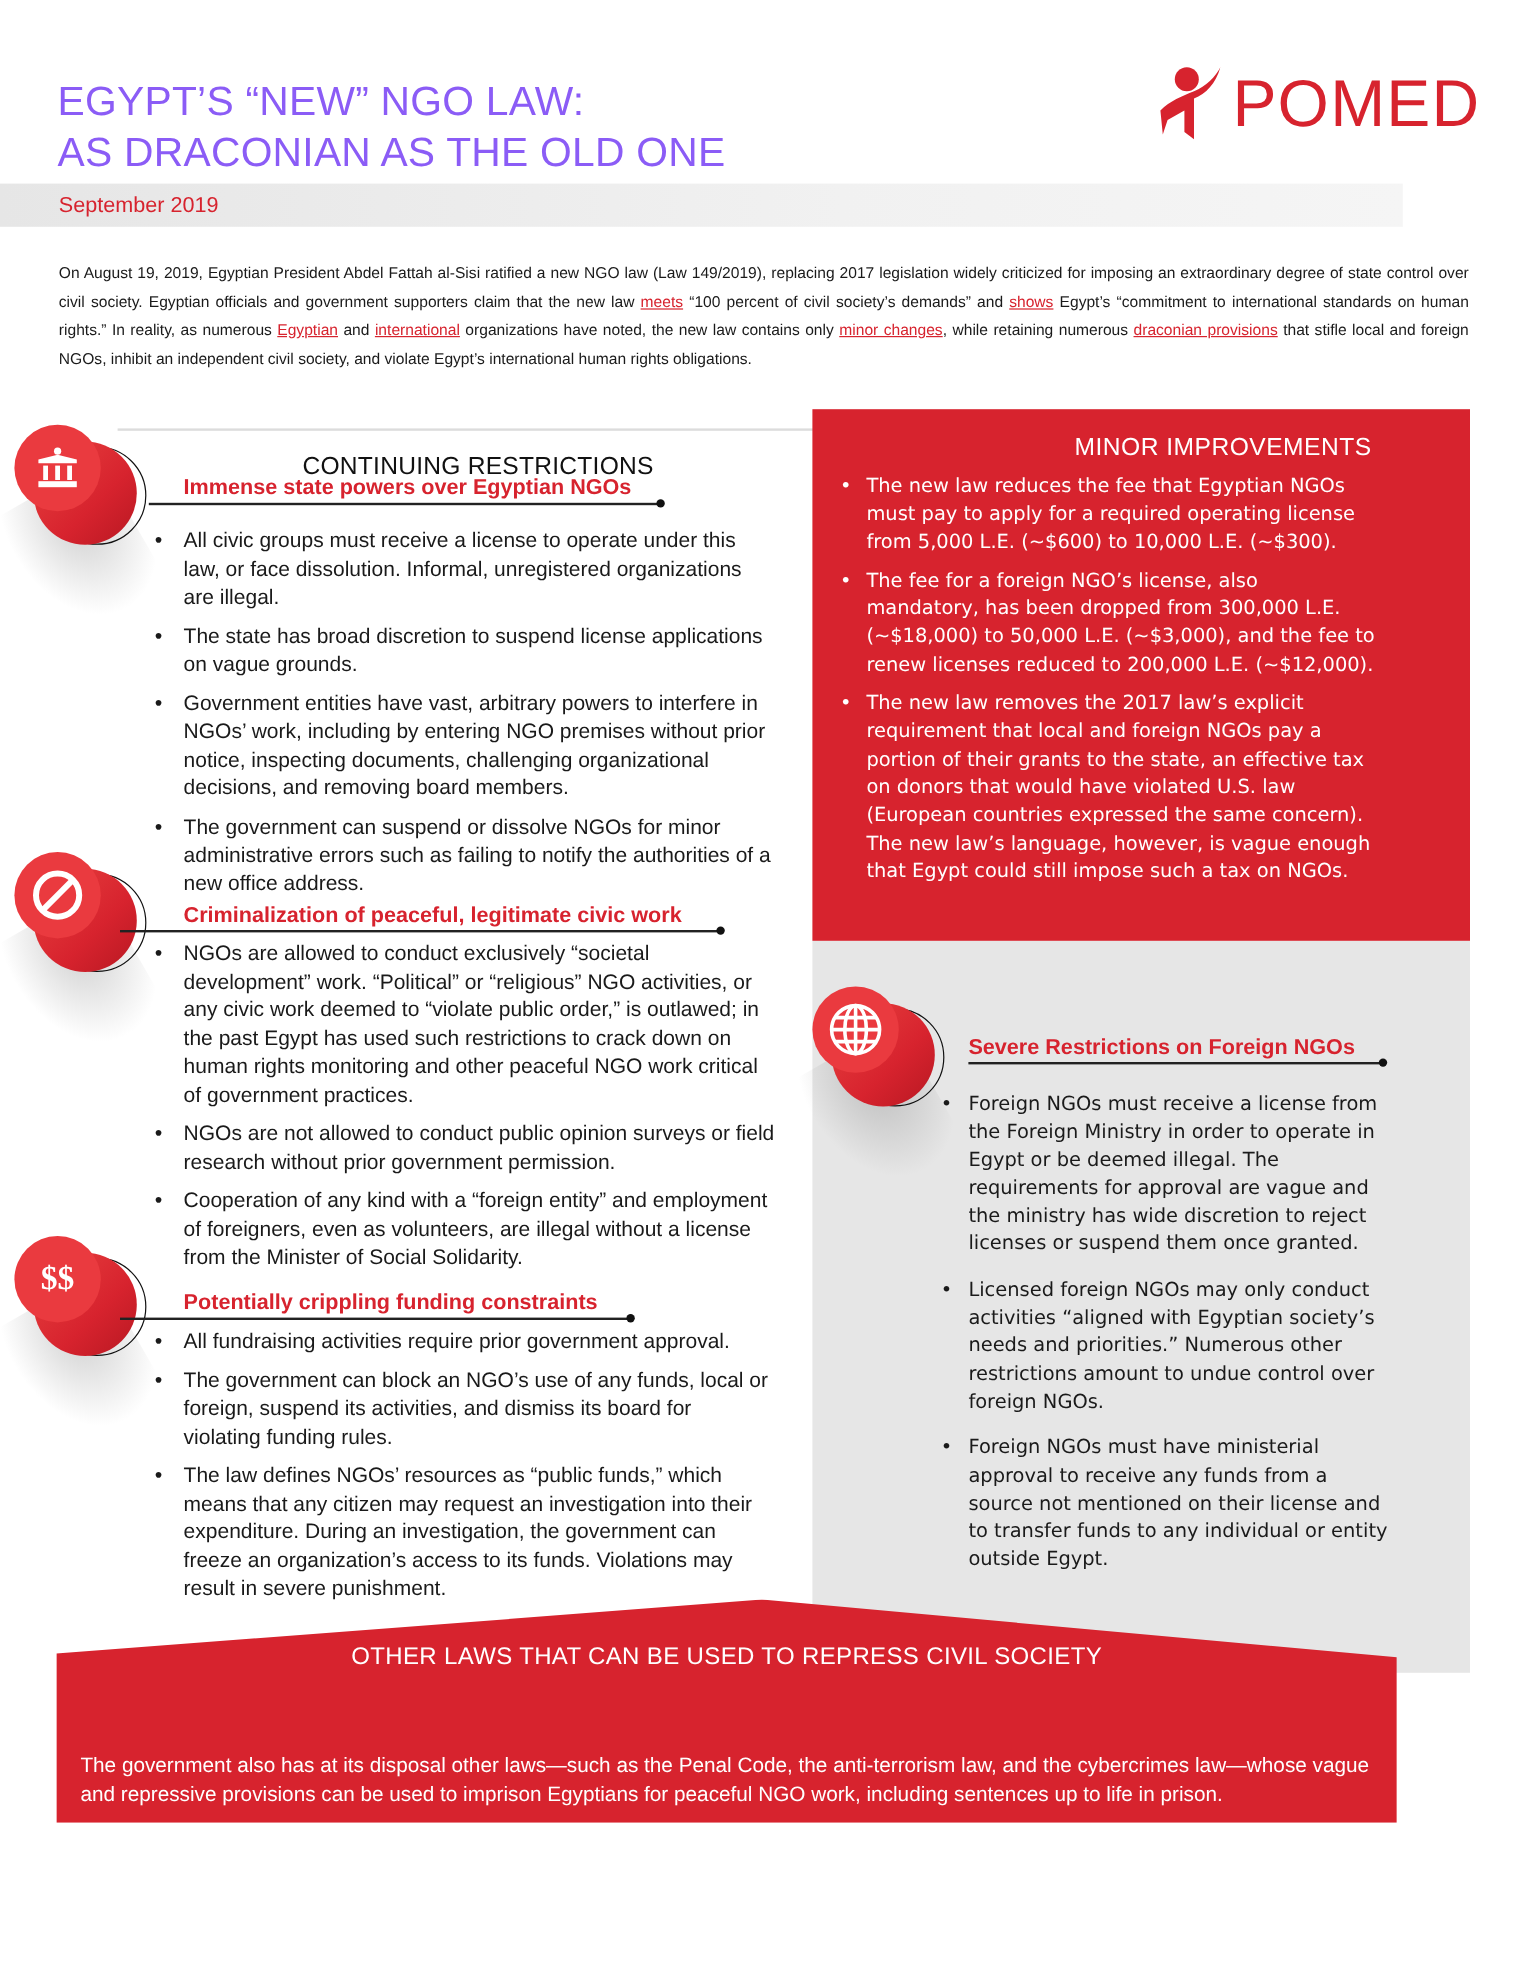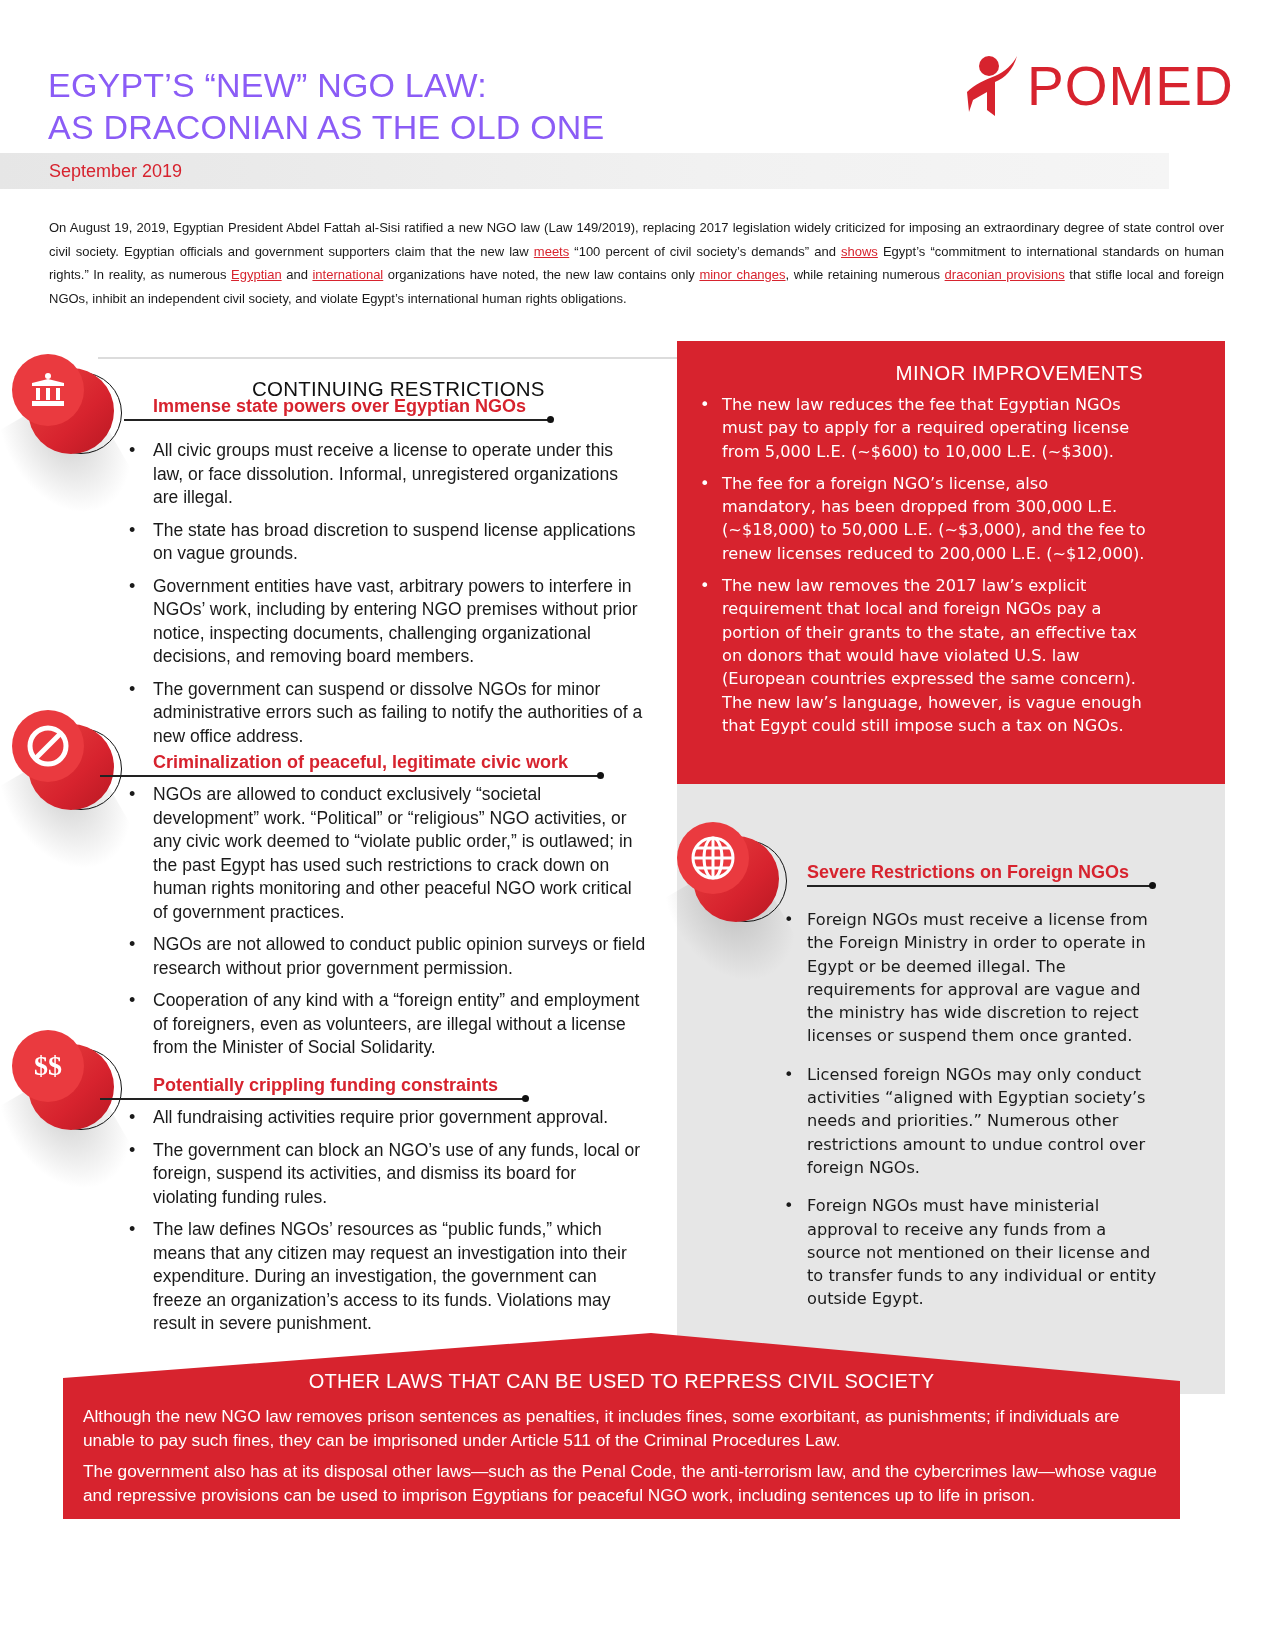--- a/index.html
+++ b/index.html
@@ -41,21 +41,21 @@
   .red-box ul { position: absolute; left: 20px; top: 52px; width: 450px; list-style: none; font-size: 17.2px; line-height: 23.3px; font-family: "DejaVu Sans", sans-serif; }
   .red-box li { position: relative; padding-left: 25px; margin-bottom: 9px; font-size: 16.2px; }
   .red-box li::before { content: "•"; position: absolute; left: 3px; top: 0; }
   .gray-box { position: absolute; left: 677px; top: 784px; width: 548px; height: 610px; background: #e6e6e6; }
 
   .right-list { position: absolute; left: 780px; top: 893px; width: 380px; list-style: none; font-family: "DejaVu Sans", sans-serif; font-size: 16.2px; line-height: 23.3px; }
   .right-list li { position: relative; padding-left: 27px; margin-bottom: 9px; margin-top: 15px; }
   .right-list li::before { content: "•"; position: absolute; left: 4px; top: 0; }
 
   
-  .banner { position: absolute; left: 47px; top: 1333px; width: 1117px; height: 186px; margin-left: 16px; }
+  .banner { position: absolute; left: 47px; top: 1333px; width: 1117px; height: 186px; }
   .banner svg { position: absolute; left: 0; top: 0; }
   .banner h3 { position: absolute; left: 0; width: 1117px; top: 37px; text-align: center; color: #fff; font-size: 20px; font-weight: normal; letter-spacing: 0.3px; }
   .banner p { position: absolute; left: 20px; width: 1080px; color: #fff; font-size: 17.3px; line-height: 23.5px; }
 </style>
 </head>
 <body>
 
 <div class="title">
   <div>EGYPT’S “NEW” NGO LAW:</div>
   <div>AS DRACONIAN AS THE OLD ONE</div>
@@ -171,15 +171,14 @@
   <li>Foreign NGOs must receive a license from the Foreign Ministry in order to operate in Egypt or be deemed illegal. The requirements for approval are vague and the ministry has wide discretion to reject licenses or suspend them once granted.</li>
   <li>Licensed foreign NGOs may only conduct activities “aligned with Egyptian society’s needs and priorities.” Numerous other restrictions amount to undue control over foreign NGOs.</li>
   <li>Foreign NGOs must have ministerial approval to receive any funds from a source not mentioned on their license and to transfer funds to any individual or entity outside Egypt.</li>
 </ul>
 
 <div class="banner">
   <svg width="1117" height="186" viewBox="0 0 1117 186">
     <polygon points="0,45 588,0 1117,48 1117,186 0,186" fill="#d7232e"></polygon>
   </svg>
   <h3>OTHER LAWS THAT CAN BE USED TO REPRESS CIVIL SOCIETY</h3>
-  <p style="top:72px;">Although the new NGO law removes prison sentences as penalties, it includes fines, some exorbitant, as punishments; if individuals are unable to pay such fines, they can be imprisoned under Article 511 of the Criminal Procedures Law.</p>
   <p style="top:127px;">The government also has at its disposal other laws—such as the Penal Code, the anti-terrorism law, and the cybercrimes law—whose vague and repressive provisions can be used to imprison Egyptians for peaceful NGO work, including sentences up to life in prison.</p>
 </div>
 
 </body></html>

